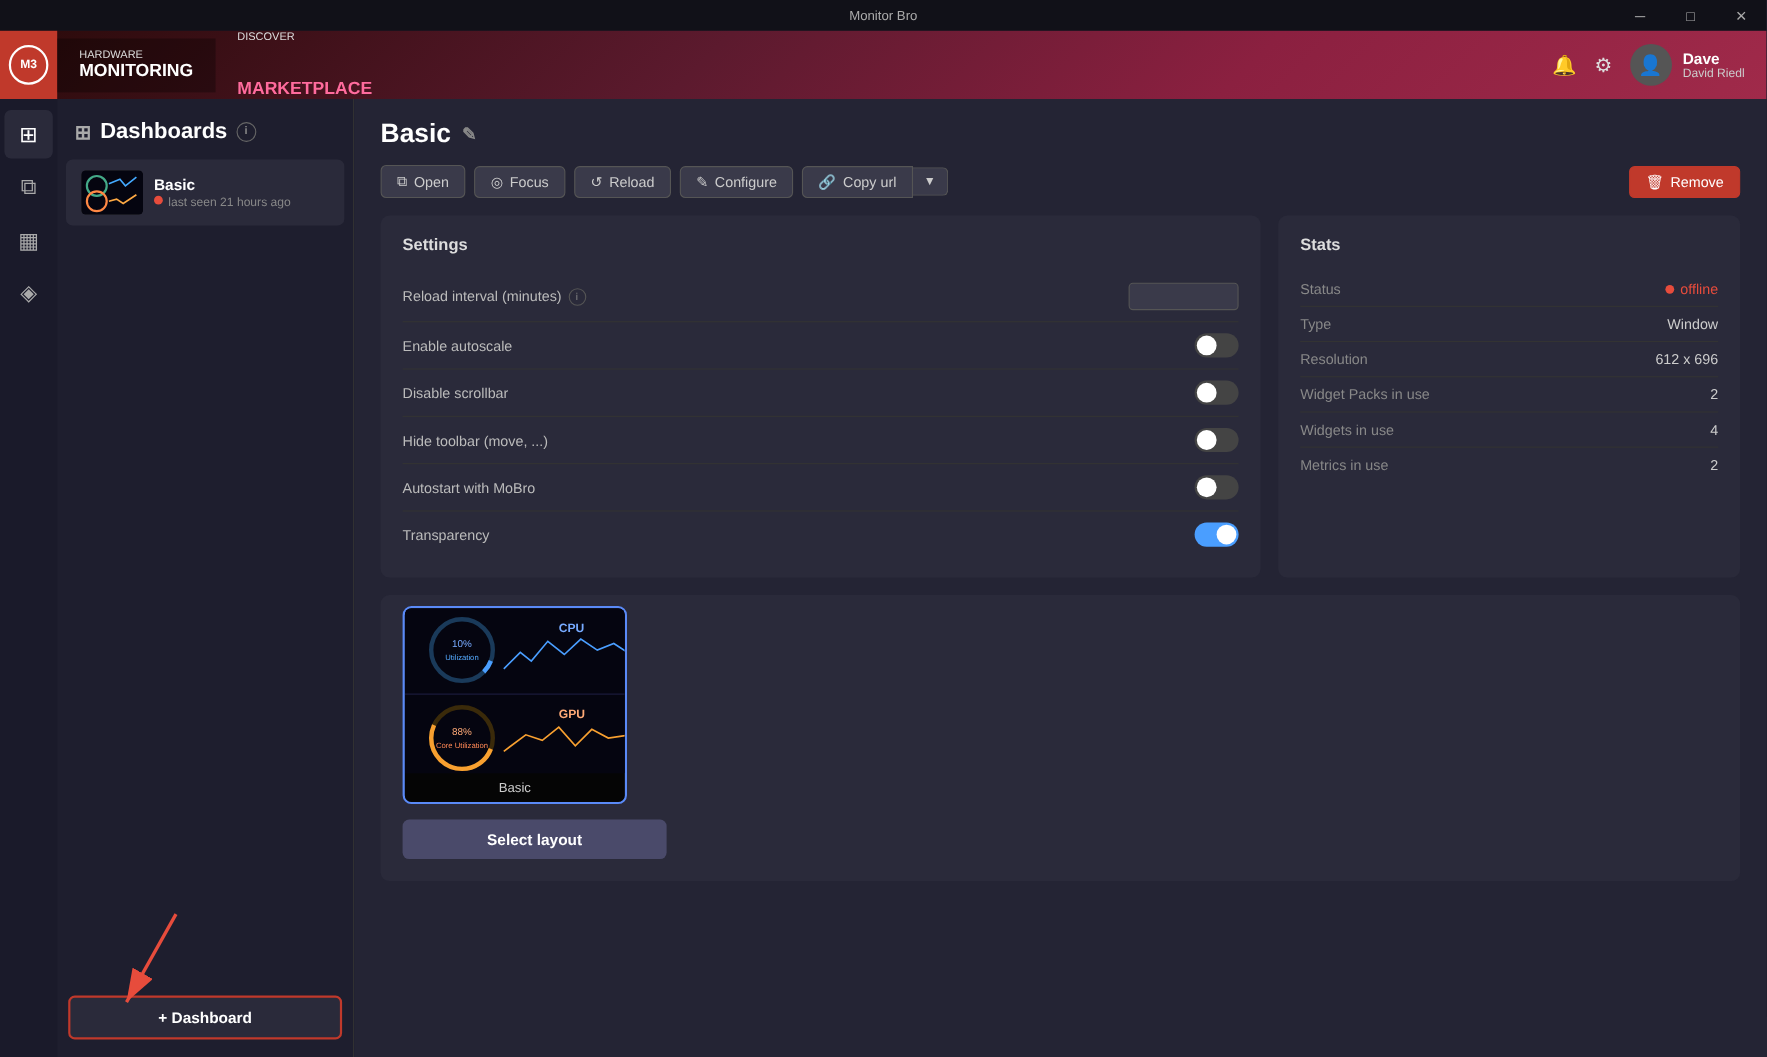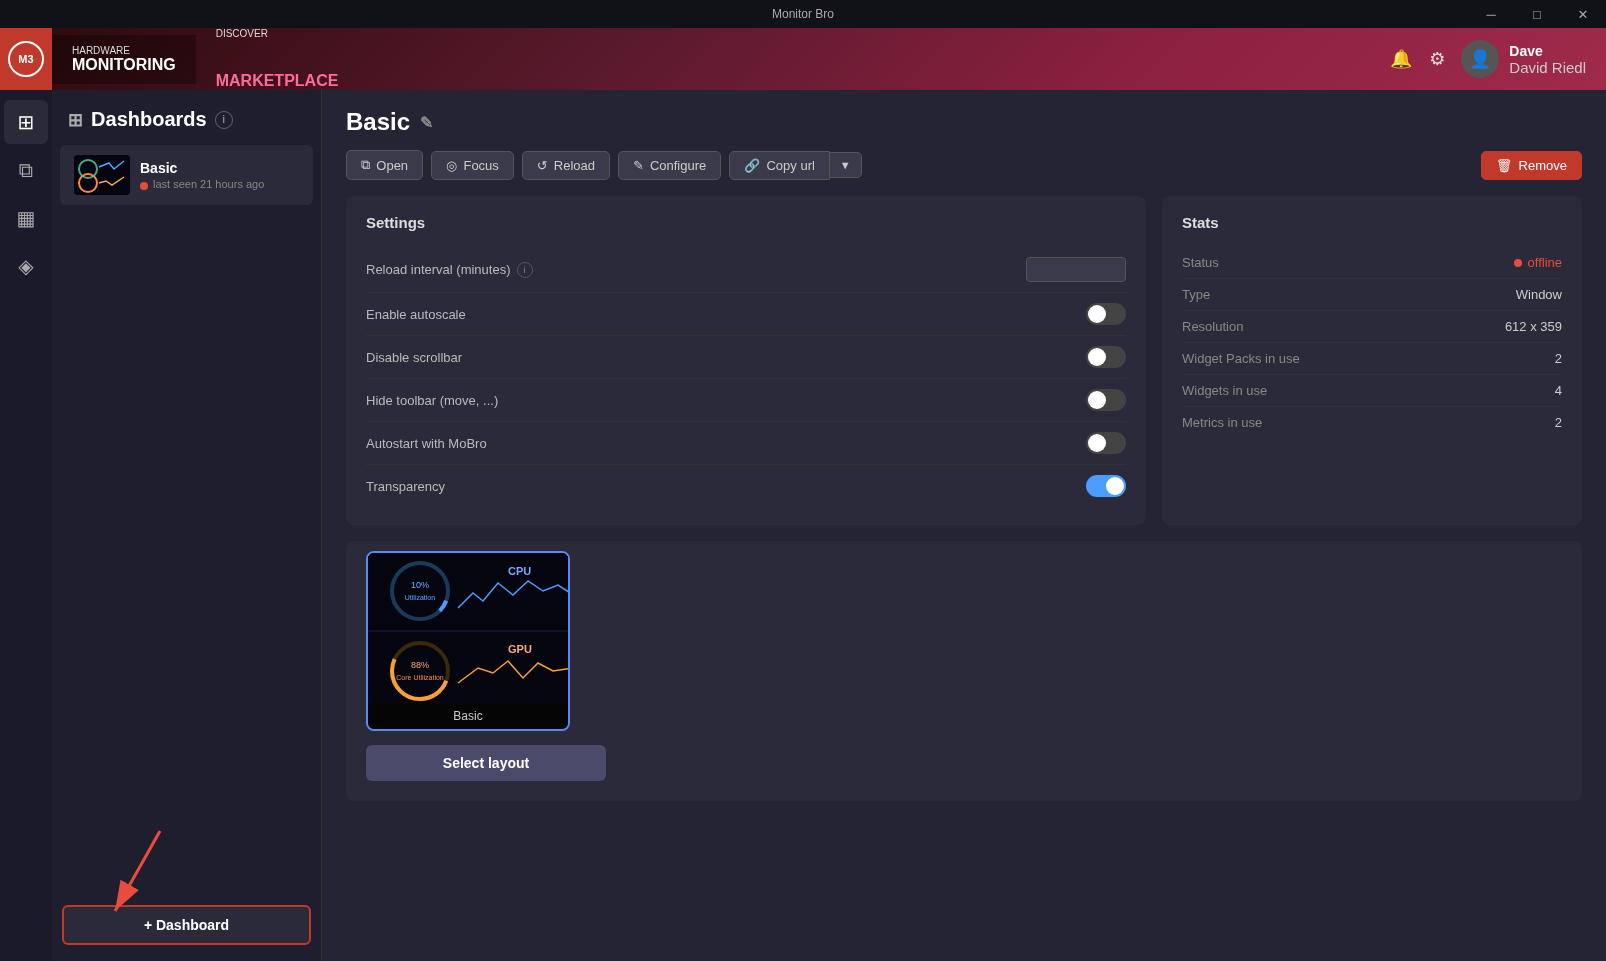--- a/index.html
+++ b/index.html
@@ -125,21 +125,21 @@
       border-radius: 50%;
       background: #555;
       display: flex;
       align-items: center;
       justify-content: center;
       font-size: 18px;
       color: #ddd;
       overflow: hidden;
     }
     .user-name .name-top { font-size: 14px; font-weight: bold; color: white; }
-    .user-name .name-bot { font-size: 15px; color: #ccc; }
+    .user-name .name-bot { font-size: 11px; color: #ccc; }
 
     
     .sidebar {
       position: absolute;
       top: 90px;
       left: 0;
       width: 52px;
       bottom: 0;
       background: #1a1a2a;
       display: flex;
@@ -223,21 +223,21 @@
       justify-content: center;
       flex-shrink: 0;
     }
     .dashboard-info .dash-name {
       font-size: 14px;
       font-weight: bold;
       color: white;
     }
     .dashboard-info .dash-status {
       display: flex;
-      align-items: flex-end;
+      align-items: flex-start;
       gap: 5px;
       font-size: 11px;
       color: #888;
       margin-top: 2px;
     }
     .status-dot {
       width: 8px;
       height: 8px;
       border-radius: 50%;
       background: #e74c3c;
@@ -683,21 +683,21 @@
           <span style="width:8px;height:8px;border-radius:50%;background:#e74c3c;display:inline-block;"></span>
           offline
         </span>
       </div>
       <div class="stat-row">
         <span>Type</span>
         <span class="stat-value">Window</span>
       </div>
       <div class="stat-row">
         <span>Resolution</span>
-        <span class="stat-value">612 x 359</span>
+        <span class="stat-value">612 x 696</span>
       </div>
       <div class="stat-row">
         <span>Widget Packs in use</span>
         <span class="stat-value">2</span>
       </div>
       <div class="stat-row">
         <span>Widgets in use</span>
         <span class="stat-value">4</span>
       </div>
       <div class="stat-row">

